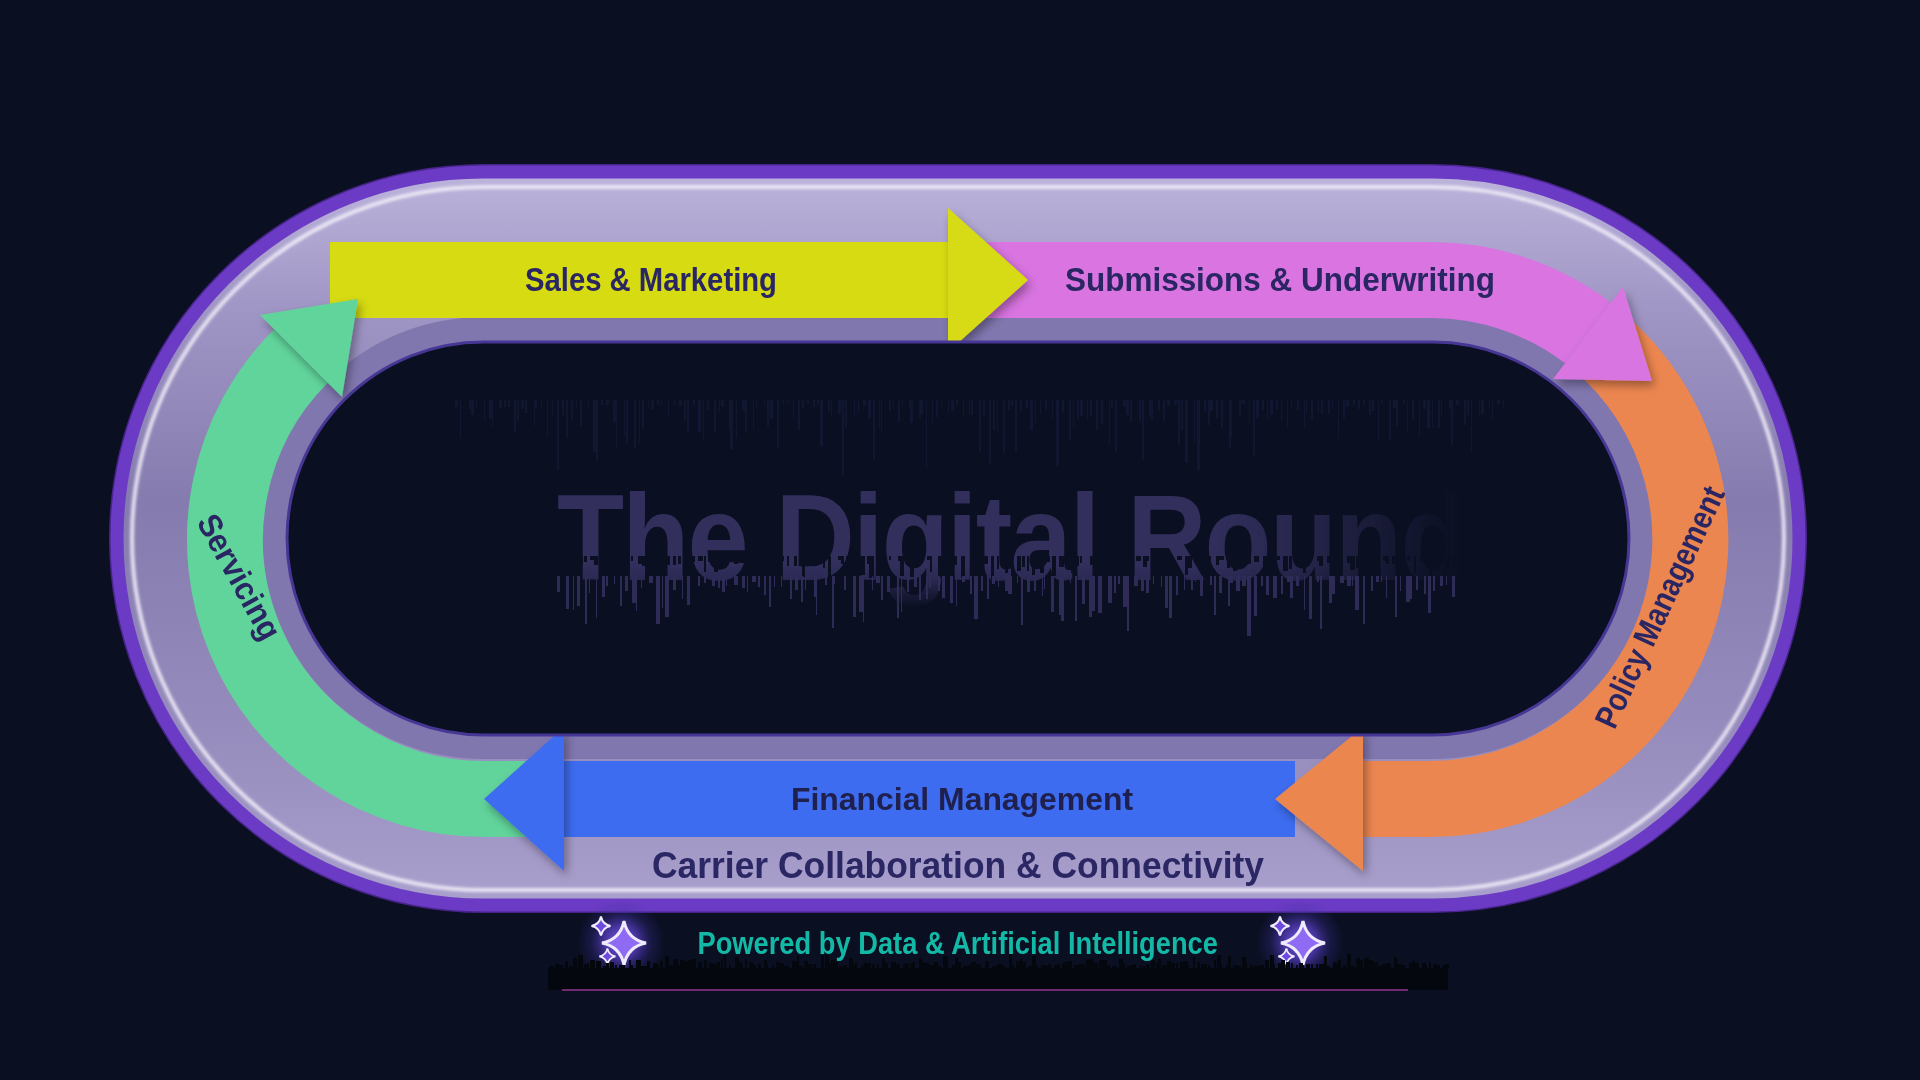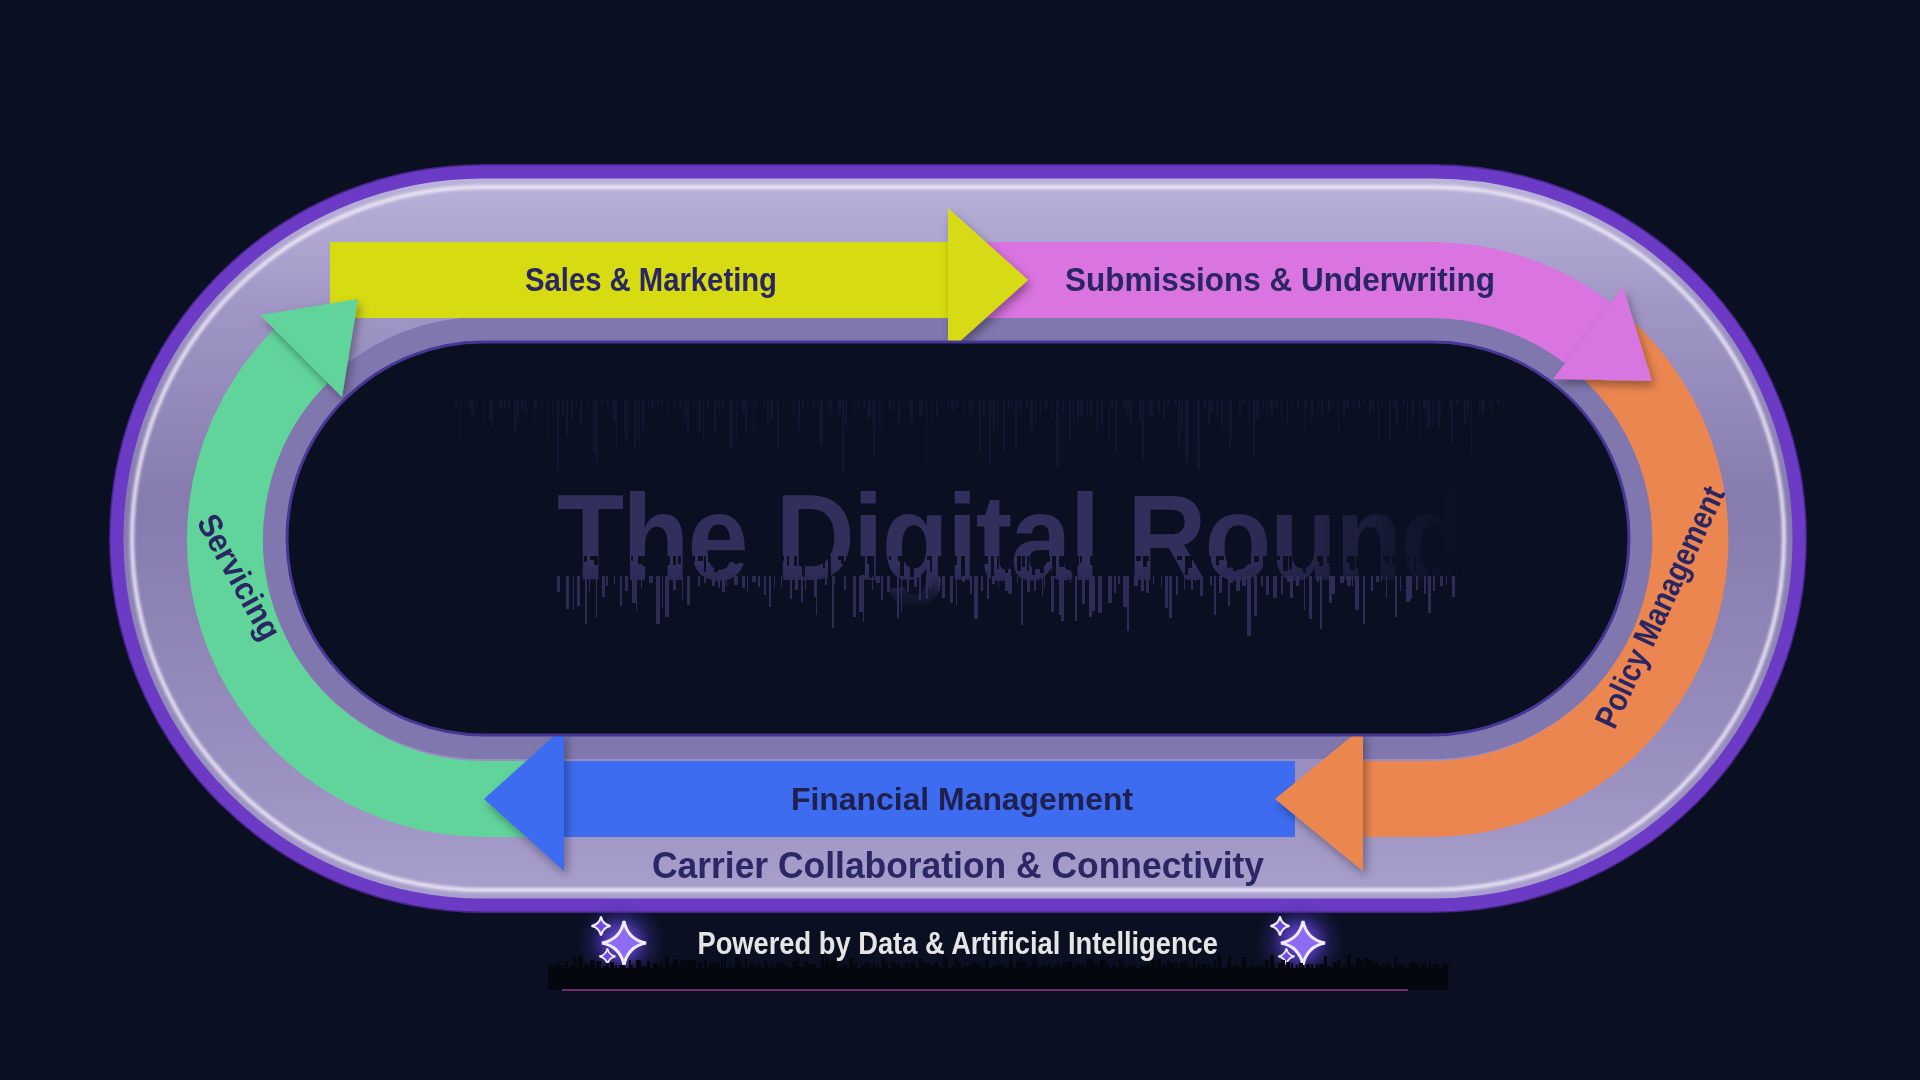--- a/index.html
+++ b/index.html
@@ -10,21 +10,21 @@
   .overlay{position:absolute;}
   #page-title{left:557px;top:468px;width:1250px;height:175px;
       font-size:122px;font-weight:800;letter-spacing:-2px;color:#322F5D;white-space:nowrap;
       transform:scaleX(.9);transform-origin:left top;
       -webkit-mask-image:linear-gradient(90deg,#000 0px,#000 722px,rgba(0,0,0,.75) 822px,rgba(0,0,0,.32) 922px,transparent 1011px);
       mask-image:linear-gradient(90deg,#000 0px,#000 722px,rgba(0,0,0,.75) 822px,rgba(0,0,0,.32) 922px,transparent 1011px);}
   #page-title .fade-b{display:inline-block;
       -webkit-mask-image:linear-gradient(180deg,#000 0px,#000 96px,rgba(0,0,0,.85) 110px,rgba(0,0,0,.35) 126px,transparent 142px);
       mask-image:linear-gradient(180deg,#000 0px,#000 96px,rgba(0,0,0,.85) 110px,rgba(0,0,0,.35) 126px,transparent 142px);}
   #tagline{left:558px;top:926px;width:800px;text-align:center;font-size:31px;font-weight:800;
-      color:#e5e5e5;white-space:nowrap;}
+      color:#14b8a6;white-space:nowrap;}
   #tagline .squeeze{display:inline-block;transform:scaleX(.88);transform-origin:center;}
   #glitch-band{left:548px;top:968px;width:900px;height:22px;background:#05070F;}
   #glitch-underline{left:562px;top:989px;width:846px;height:2px;background:#A93BA0;opacity:.65;}
   .sliver-zone{position:absolute;pointer-events:none;}
   .sliver{position:absolute;}
 </style>
 </head>
 <body>
 
 <div id="stage-wrap">

